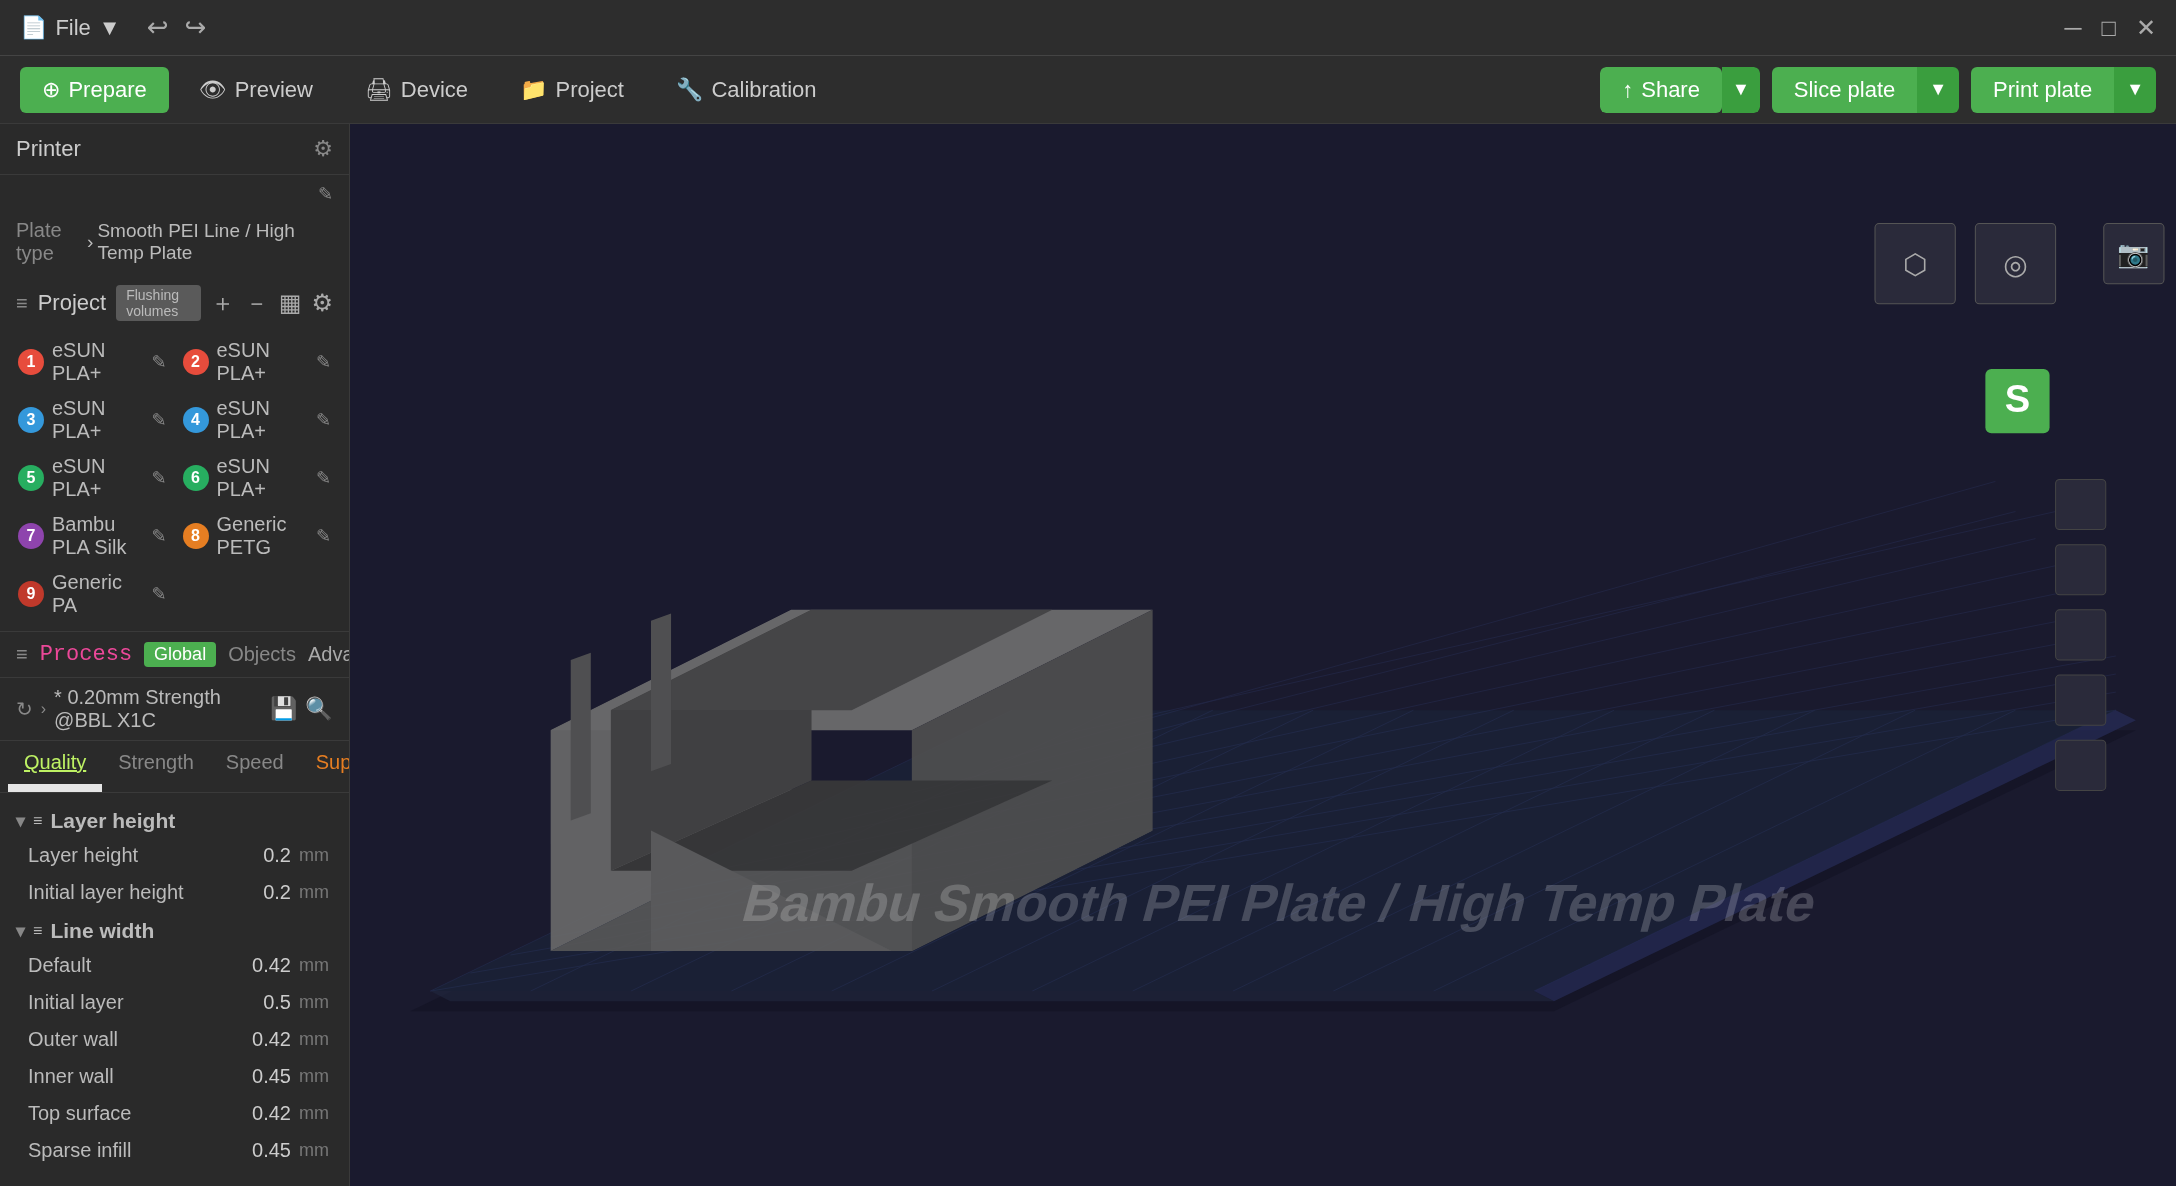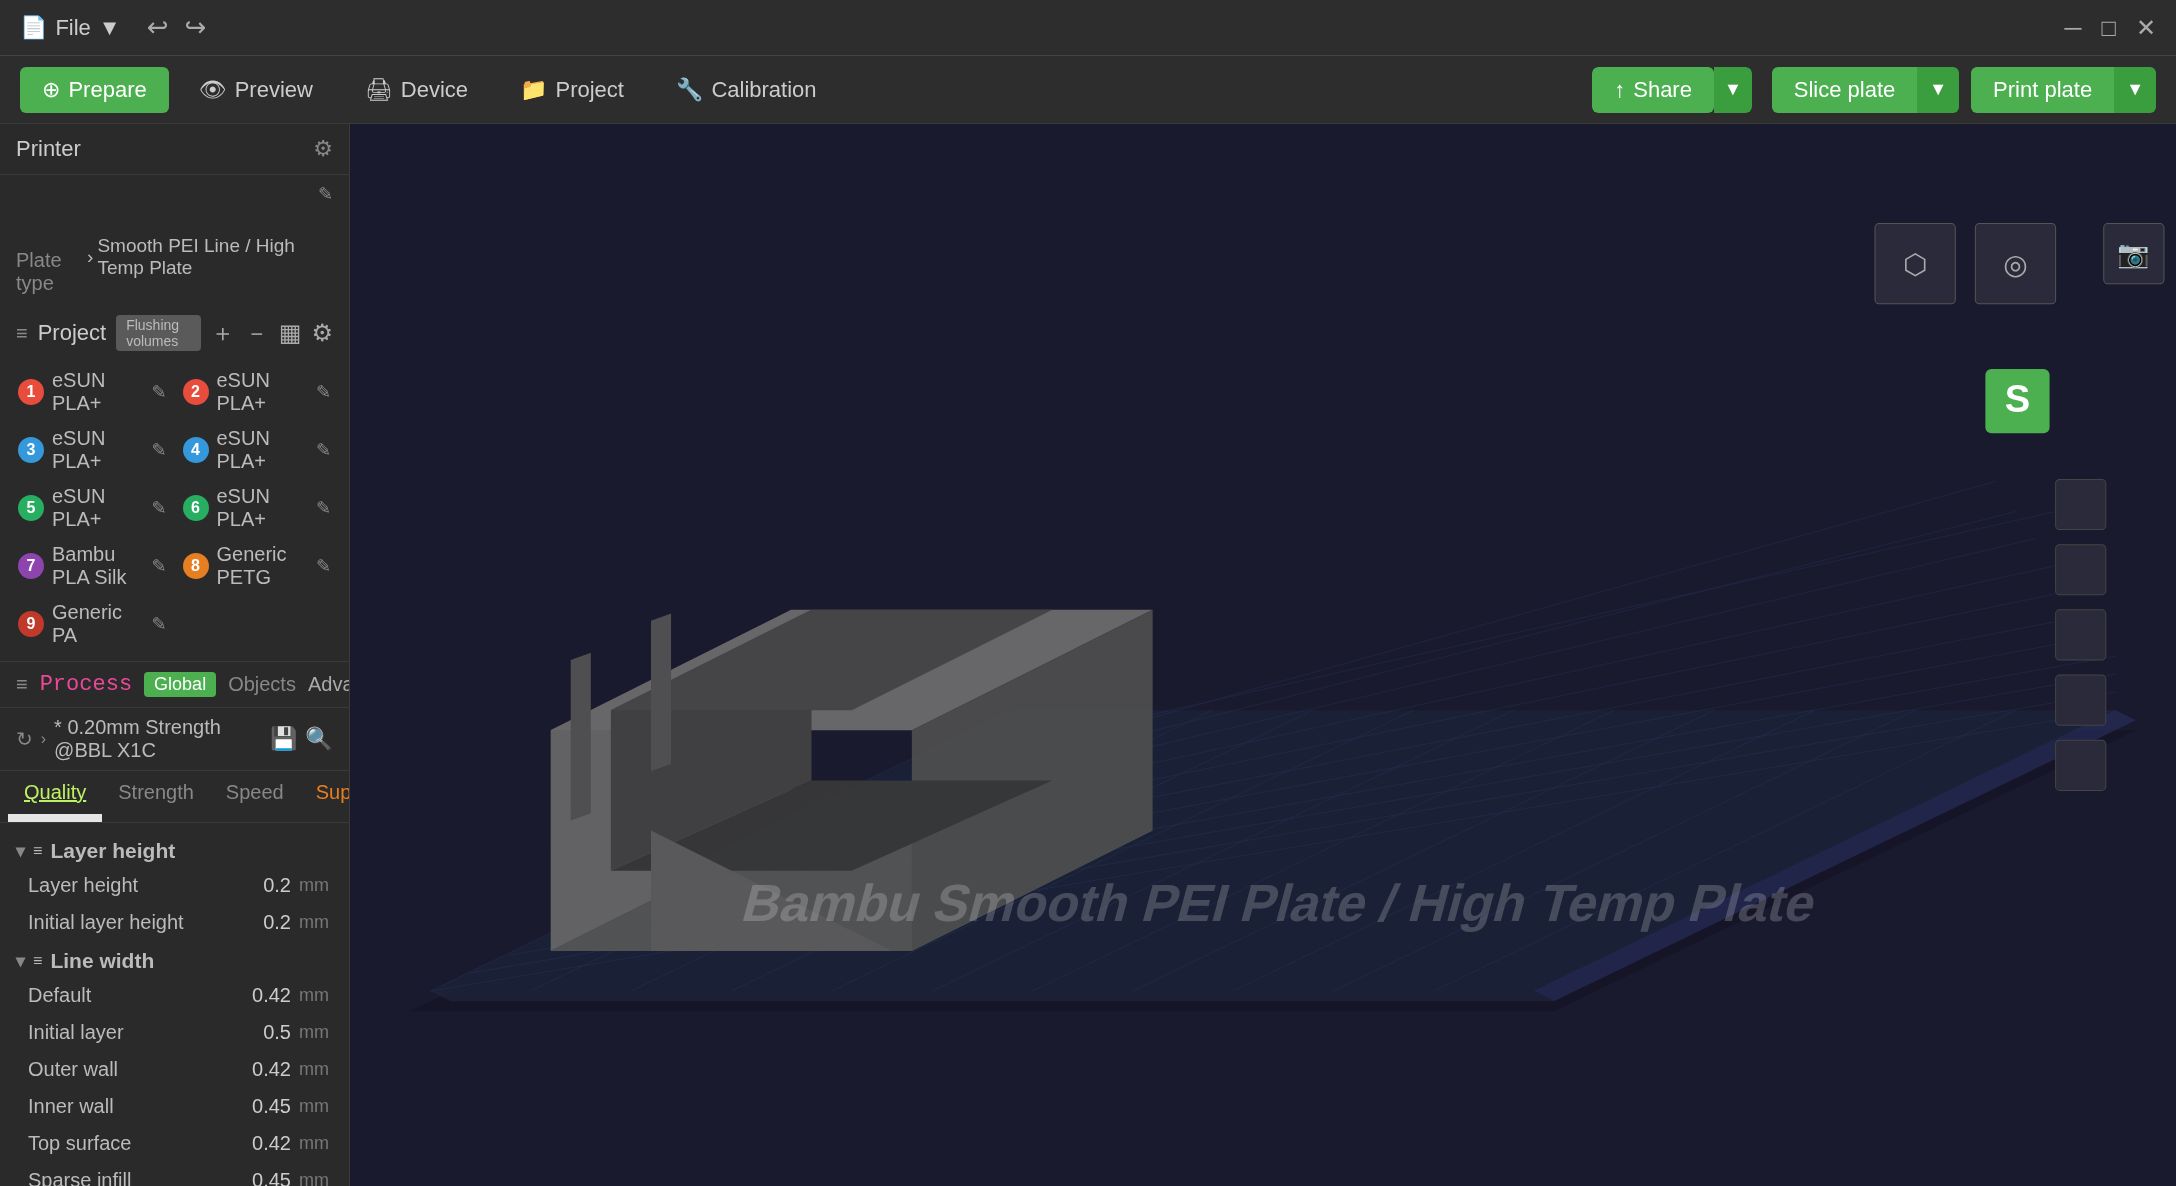--- a/index.html
+++ b/index.html
@@ -191,21 +191,21 @@
       align-items: center;
       gap: 6px;
     }
     .plate-type-row {
       display: flex;
       align-items: center;
       justify-content: space-between;
       padding: 6px 16px 10px 16px;
       font-size: 20px;
     }
-    .plate-type-label { color: #888; margin-top: 30px; }
+    .plate-type-label { color: #888; }
     .plate-type-value {
       display: flex;
       align-items: center;
       gap: 4px;
       color: #bbb;
       font-size: 19px;
     }
 
     
     .filament-section {
@@ -484,21 +484,21 @@
   </button>
   <div class="nav-spacer"></div>
   <div class="nav-right">
     <div style="display:flex;border-radius:6px;overflow:hidden;">
       <button class="share-btn">
         <span>↑</span>
         <span>Share</span>
       </button>
       <button class="share-btn-arrow">▼</button>
     </div>
-    <div style="display:flex;border-radius:6px;overflow:hidden;margin-left:8px;">
+    <div style="display:flex;border-radius:6px;overflow:hidden;">
       <button class="slice-btn-main" style="background:#4CAF50;color:white;border:none;cursor:pointer;font-size:22px;padding:10px 22px;">Slice plate</button>
       <button class="slice-btn-arrow" style="background:#3a9e3e;color:white;border:none;cursor:pointer;font-size:18px;padding:10px 12px;">▼</button>
     </div>
     <div style="display:flex;border-radius:6px;overflow:hidden;">
       <button class="print-btn-main" style="background:#4CAF50;color:white;border:none;cursor:pointer;font-size:22px;padding:10px 22px;">Print plate</button>
       <button class="print-btn-arrow" style="background:#3a9e3e;color:white;border:none;cursor:pointer;font-size:18px;padding:10px 12px;">▼</button>
     </div>
   </div>
 </div>
 

